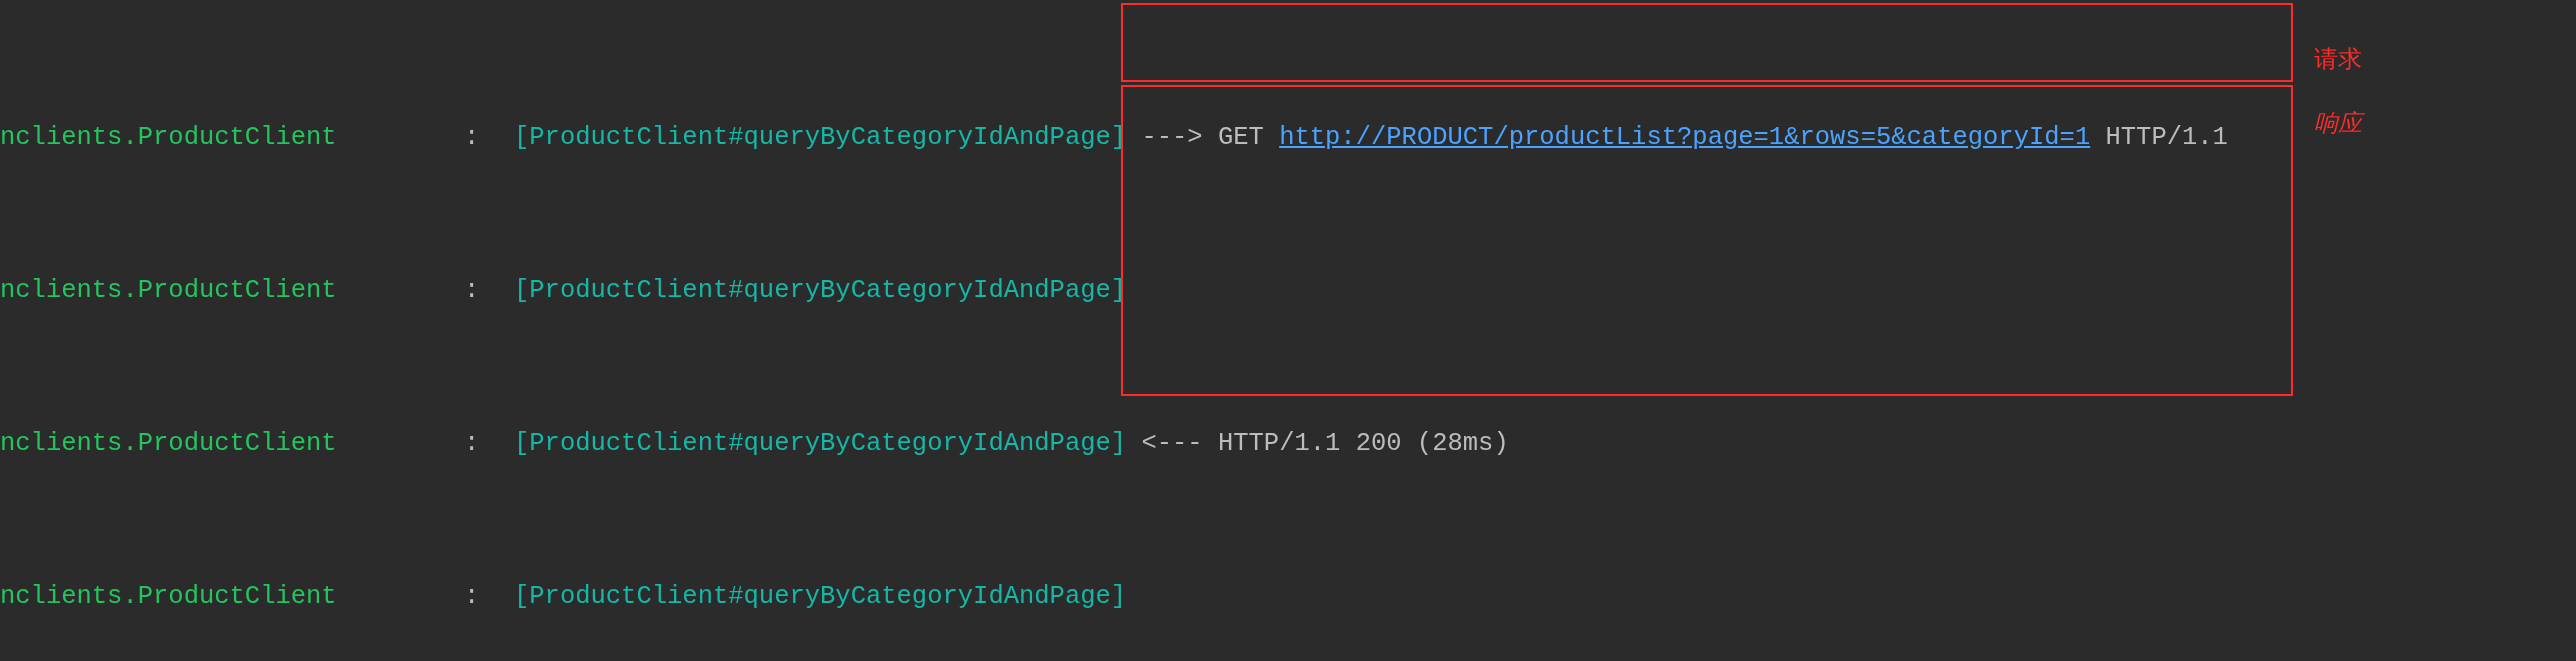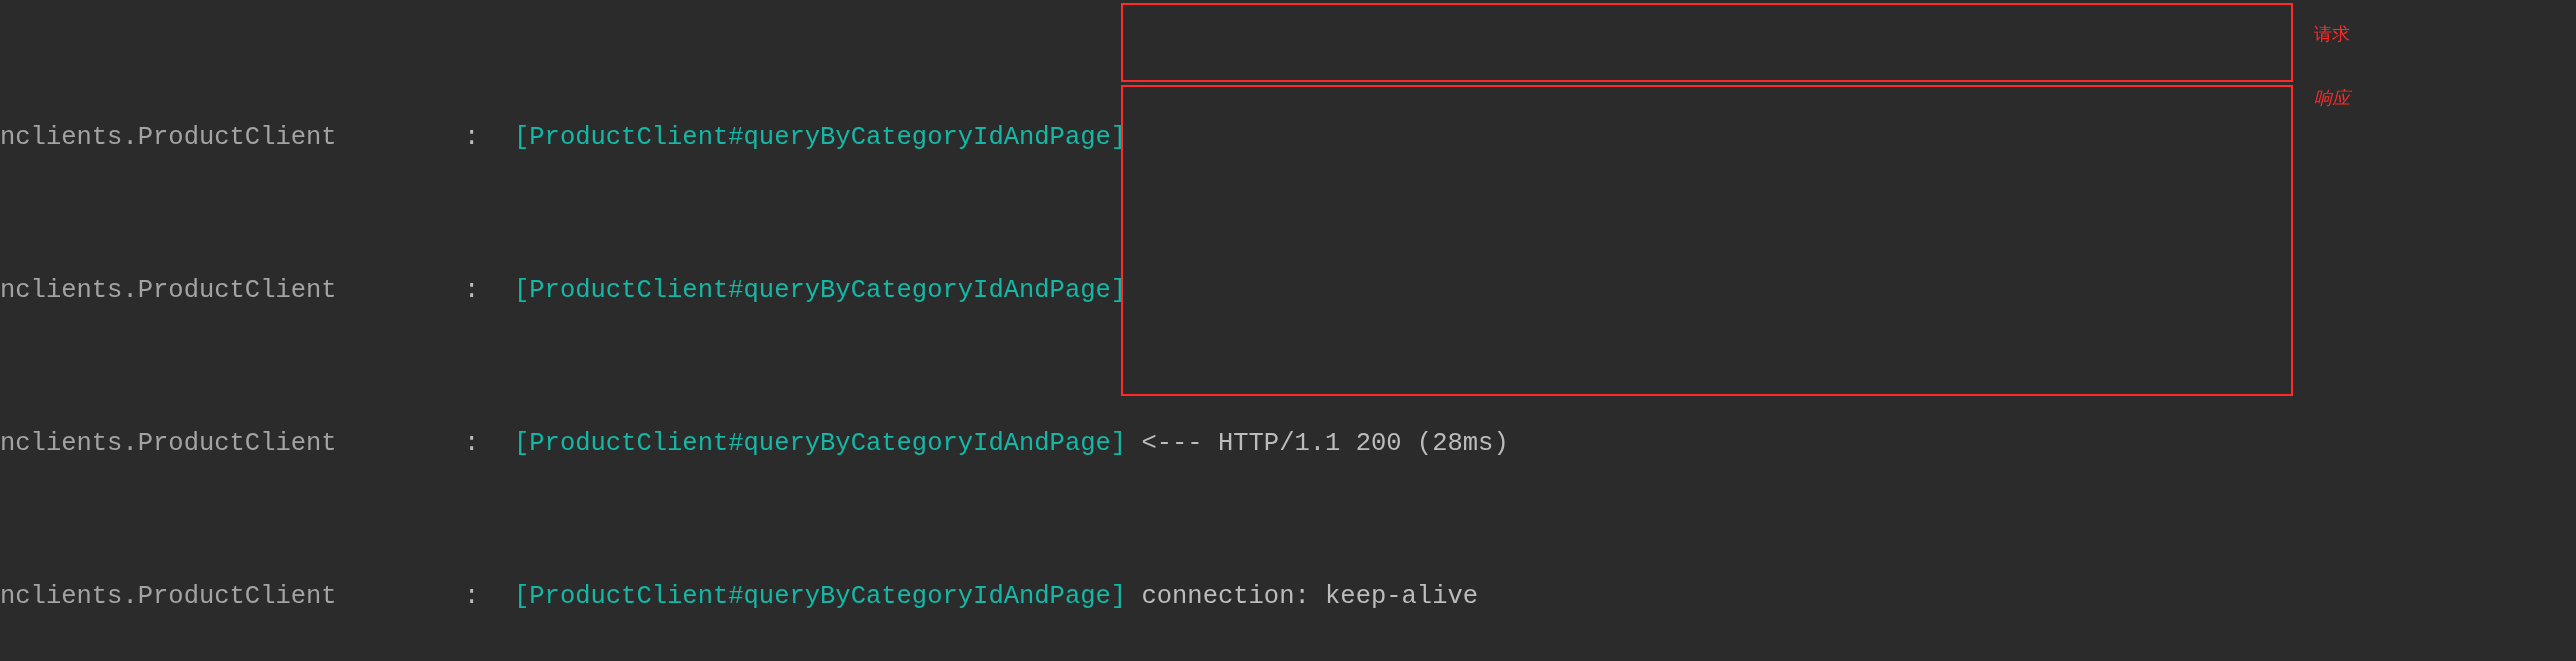--- a/index.html
+++ b/index.html
@@ -16,21 +16,21 @@
     position: relative;
     padding-top: 4.3px;
     white-space: pre;
     line-height: 1.5;
   }
   .row {
     display: flex;
     align-items: baseline;
   }
   .logger {
-    color: #a3a3a3;
+    color: #22c55e;
     width: 457px;
     flex-shrink: 0;
     overflow: hidden;
   }
   .sep {
     color: #bcbcbc;
     width: 57px;
     flex-shrink: 0;
     padding-left: 7px;
   }
@@ -59,54 +59,55 @@
   .box2 {
     left: 1121px;
     top: 85px;
     width: 1172px;
     height: 311px;
   }
   .annot {
     position: absolute;
     color: #ff2a2a;
     font-family: "PingFang SC", "Microsoft YaHei", sans-serif;
-    font-size: 18px;
+    font-size: 24px;
+    margin-top: 20px;
   }
   .annot1 { left: 2314px; top: 21px; }
   .annot2 { left: 2314px; top: 85px; font-style: italic; }
 </style>
 </head>
 <body>
 
 <div class="log-area">
 
   <div class="row">
     <span class="logger">nclients.ProductClient</span>
     <span class="sep">: </span>
     <span class="tag">[ProductClient#queryByCategoryIdAndPage]</span>
+    <span class="msg"> <span>---&gt; GET </span><span class="url">http://PRODUCT/productList?page=1&amp;rows=5&amp;categoryId=1</span><span> HTTP/1.1</span></span>
   </div>
 
   <div class="row">
     <span class="logger">nclients.ProductClient</span>
     <span class="sep">: </span>
     <span class="tag">[ProductClient#queryByCategoryIdAndPage]</span>
   </div>
 
   <div class="row">
     <span class="logger">nclients.ProductClient</span>
     <span class="sep">: </span>
     <span class="tag">[ProductClient#queryByCategoryIdAndPage]</span>
     <span class="msg"> <span>&lt;--- HTTP/1.1 200 (28ms)</span></span>
   </div>
 
   <div class="row">
     <span class="logger">nclients.ProductClient</span>
     <span class="sep">: </span>
     <span class="tag">[ProductClient#queryByCategoryIdAndPage]</span>
-    <span class="msg"> <span>connection: keep-alive</span></span>
   </div>
 
   
 
   
 
   
 
   
 

